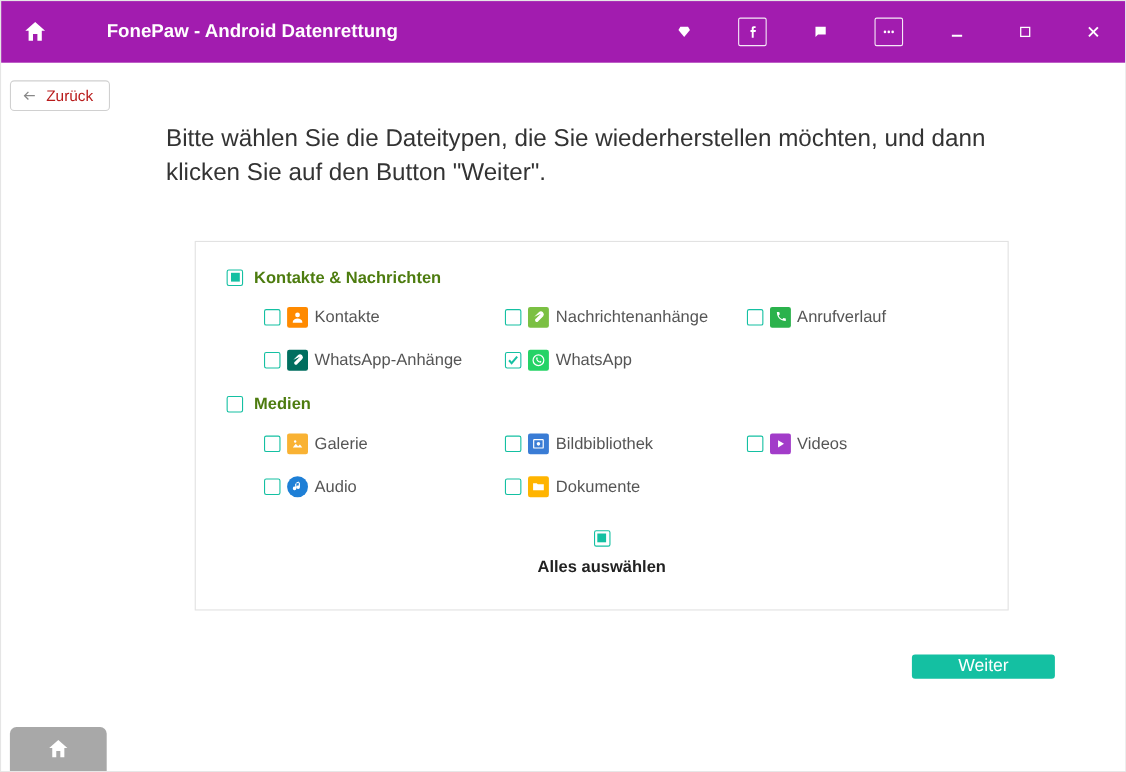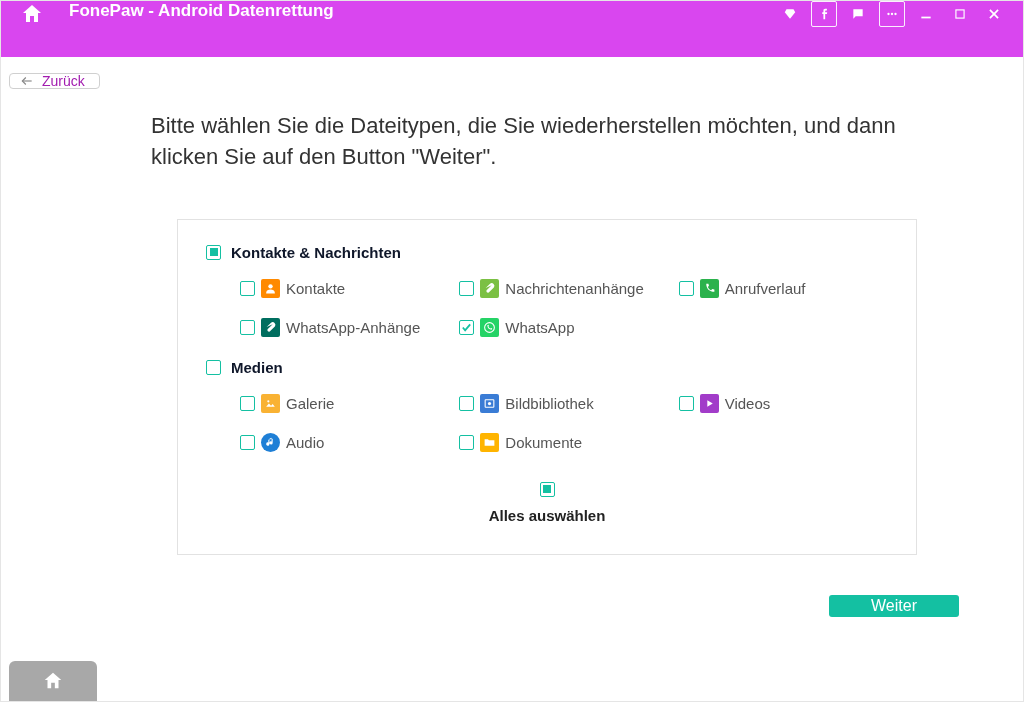--- a/index.html
+++ b/index.html
@@ -8,25 +8,26 @@
     background: #fff;
     width: 1024px;
     height: 702px;
     position: relative;
     overflow: hidden;
     border: 1px solid #e5e5e5;
     box-shadow: 0 0 6px rgba(0,0,0,0.15);
   }
   .titlebar {
     height: 56px;
-    background: #d946ef;
-    display: flex;
-    align-items: flex-start;
+    background: #a21caf;
+    display: flex;
+    align-items: center;
     padding: 0 16px 0 18px;
     color: #fff;
+    gap: 28px;
   }
   .titlebar .home {
     width: 26px; height: 26px;
     display: flex; align-items: center; justify-content: center;
     margin-right: 24px;
     cursor: pointer;
   }
   .titlebar .title {
     font-size: 17px;
     font-weight: 600;
@@ -40,29 +41,29 @@
     border: 1.5px solid rgba(255,255,255,0.9);
     border-radius: 2px;
   }
   .winbtn.noborder { border: none; }
   .winbtn svg { width: 14px; height: 14px; }
 
   .back-btn {
     position: absolute;
     top: 72px;
     left: 8px;
-    height: 16px;
+    height: 28px;
     padding: 0 14px 0 10px;
     border: 1px solid #d0d0d0;
     border-radius: 4px;
     background: #fff;
     display: flex;
     align-items: center;
     gap: 8px;
-    color: #a21caf;
+    color: #b91c1c;
     font-size: 14px;
     cursor: pointer;
   }
 
   .content-area {
     position: absolute;
     top: 110px;
     left: 150px;
     right: 70px;
   }
@@ -78,21 +79,21 @@
     padding: 24px 28px 30px 28px;
     margin-left: 26px;
     margin-right: 36px;
   }
   .section-header {
     display: flex;
     align-items: center;
     gap: 10px;
     font-size: 15px;
     font-weight: 700;
-    color: #0f172a;
+    color: #4d7c0f;
     margin-bottom: 18px;
   }
   .section-header.spacer-top { margin-top: 22px; }
   .grid {
     display: grid;
     grid-template-columns: 1fr 1fr 1fr;
     column-gap: 10px;
     row-gap: 20px;
     padding-left: 34px;
     margin-bottom: 10px;

